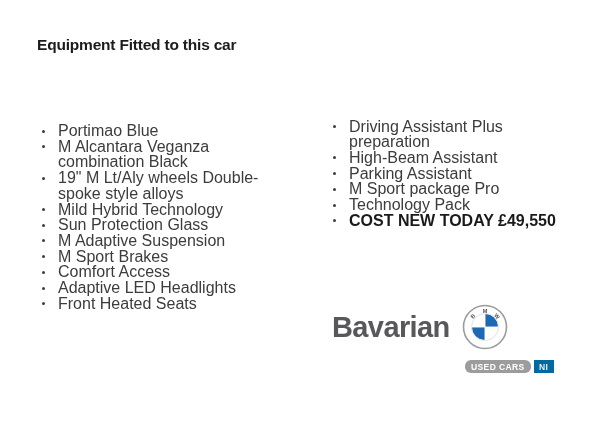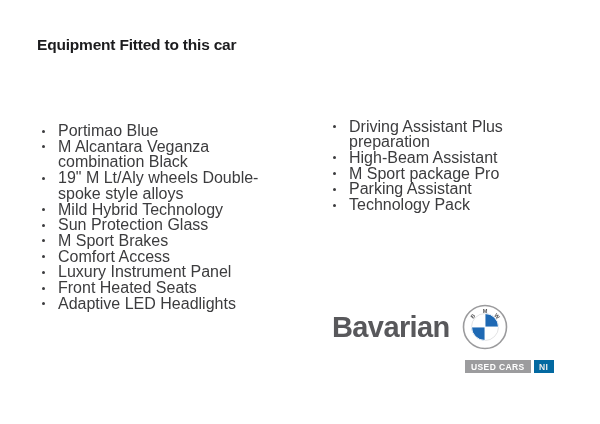--- a/index.html
+++ b/index.html
@@ -86,53 +86,55 @@
     justify-content: center;
     height: 13px;
     font-size: 8.5px;
     font-weight: 700;
     letter-spacing: 0.4px;
   }
   .badge-used {
     padding: 0 6px;
     background: #9c9c9e;
     color: #ffffff;
+    border-radius: 6px;
   }
   .badge-region {
     width: 20px;
     background: #0369a1;
     color: #ebebeb;
   }
 </style>
 </head>
 <body>
 
 <div class="page">
 
   <h1 class="page-title">Equipment Fitted to this car</h1>
 
   <ul class="equip-list list-left">
     <li>Portimao Blue</li>
     <li>M Alcantara Veganza combination Black</li>
     <li>19" M Lt/Aly wheels Double-spoke style alloys</li>
     <li>Mild Hybrid Technology</li>
     <li>Sun Protection Glass</li>
+    <li>M Adaptive Suspension</li>
     <li>M Sport Brakes</li>
     <li>Comfort Access</li>
-    <li>Luxury Instrument Panel</li>
+    <li>Adaptive LED Headlights</li>
     <li>Front Heated Seats</li>
-    <li>Adaptive LED Headlights</li>
   </ul>
 
   <ul class="equip-list list-right">
     <li>Driving Assistant Plus preparation</li>
     <li>High-Beam Assistant</li>
+    <li>Parking Assistant</li>
     <li>M Sport package Pro</li>
-    <li>Parking Assistant</li>
     <li>Technology Pack</li>
+    <li class="highlight">COST NEW TODAY £49,550</li>
   </ul>
 
   <div class="logo-row">
     <span class="dealer-name">Bavarian</span>
     <svg class="roundel" width="46" height="46" viewBox="-23 -23 46 46" aria-hidden="true">
 
       <circle cx="0" cy="0" r="21.5" fill="#ffffff" stroke-width="1.6" stroke="#9b9b9d"></circle>
 
       <text x="0" y="0" transform="rotate(-48) translate(0,-14.2)" text-anchor="middle" font-size="5.6" font-weight="700" font-family="Liberation Sans, sans-serif" fill="#555557">B</text>
       <text x="0" y="0" transform="translate(0,-14.2)" text-anchor="middle" font-size="5.6" font-weight="700" font-family="Liberation Sans, sans-serif" fill="#555557">M</text>

